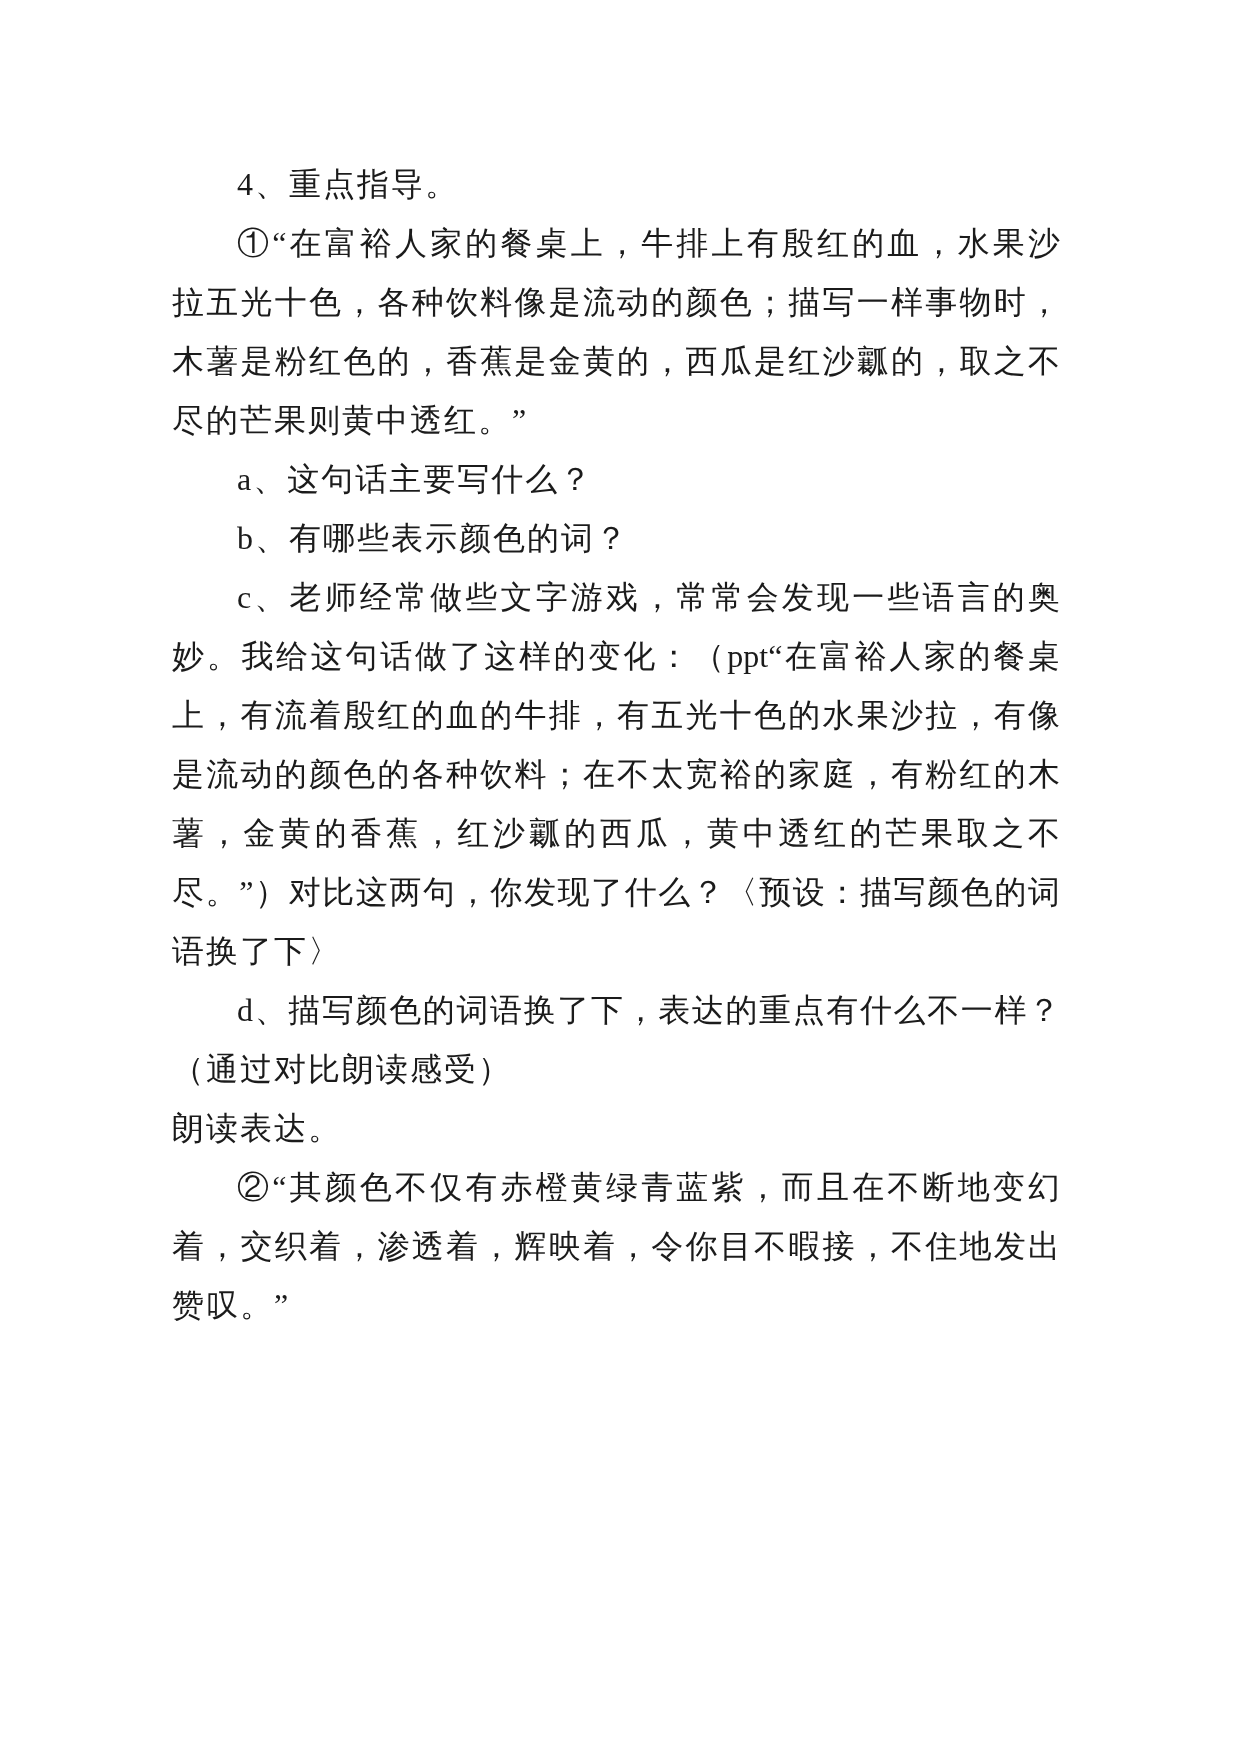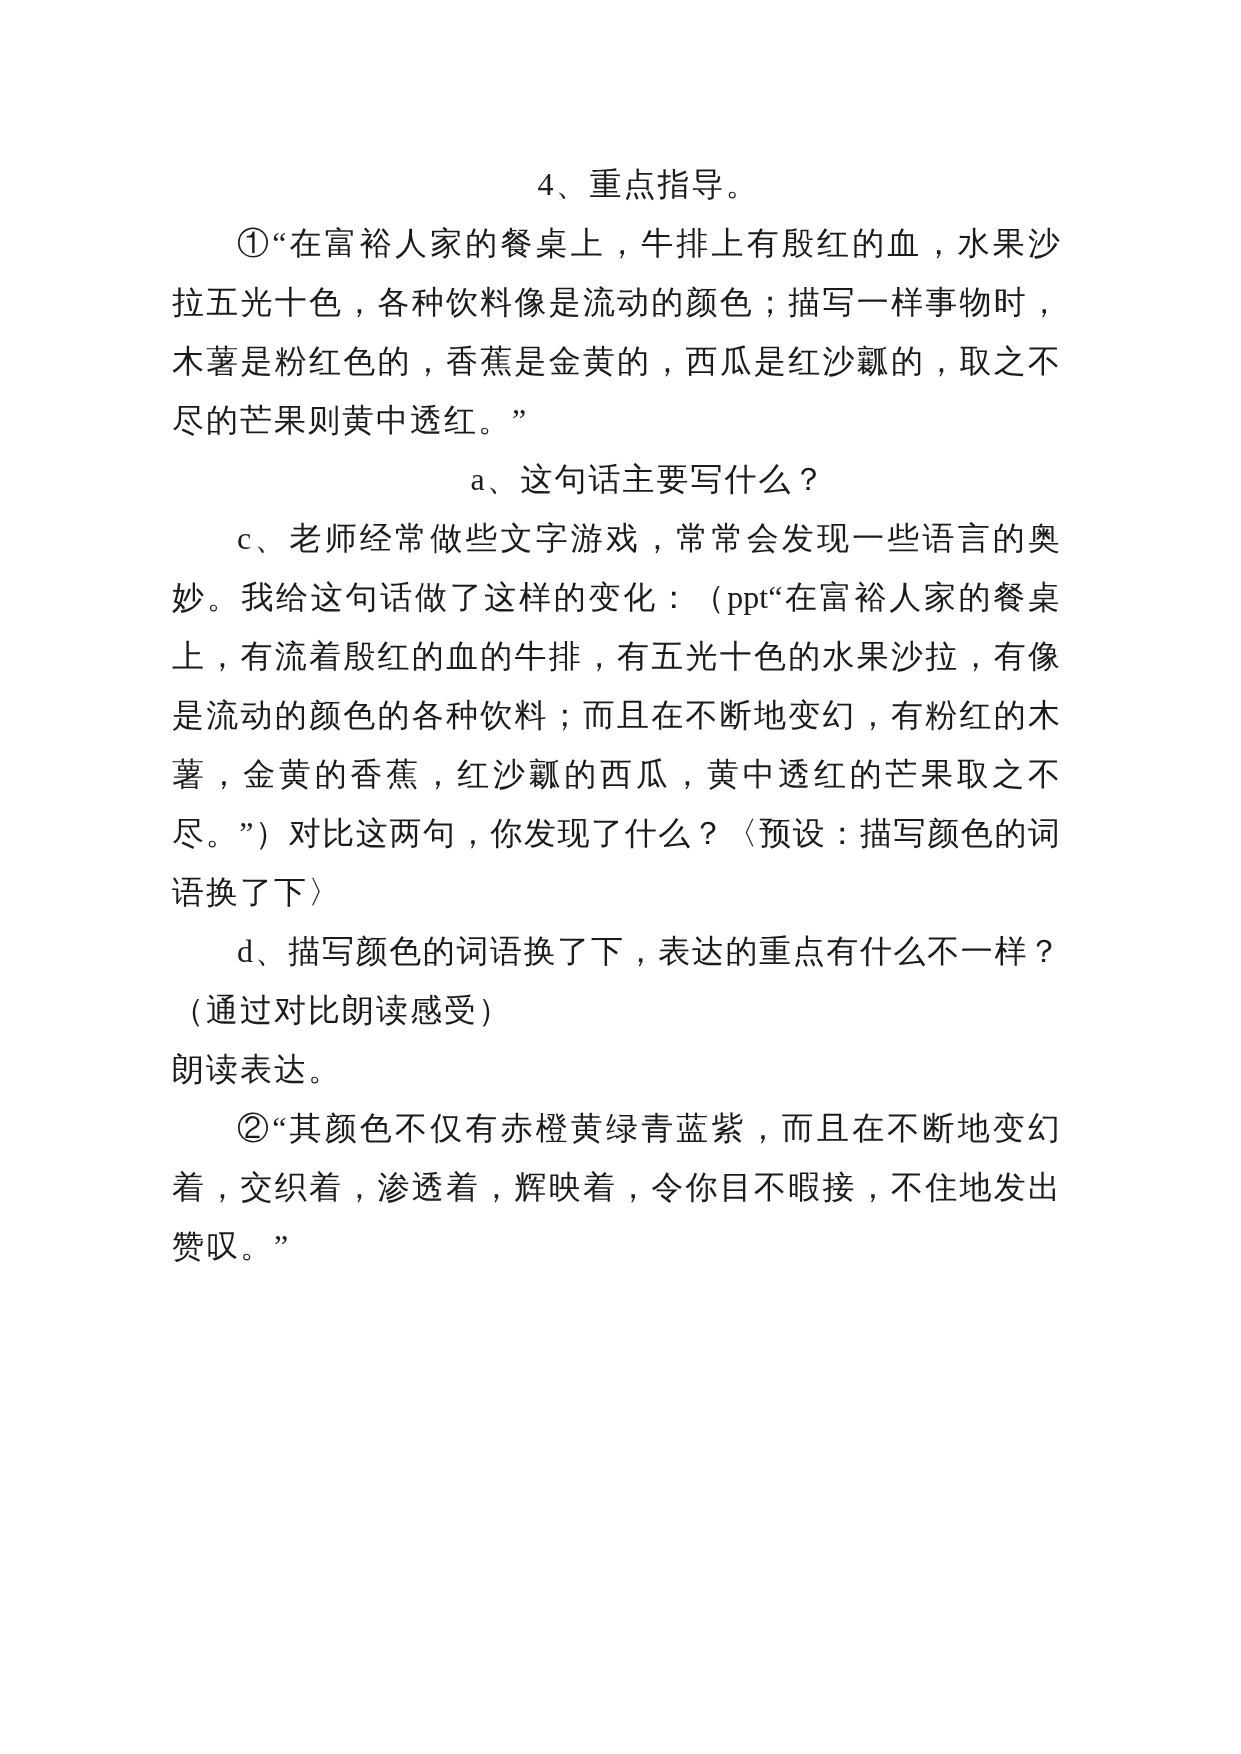--- a/index.html
+++ b/index.html
@@ -31,37 +31,37 @@
   }
   .line.fill {
     white-space: normal;
     letter-spacing: 0;
     text-align: justify;
     text-align-last: justify;
     text-justify: inter-character;
   }
   .line.indent {
     text-indent: 65px;
-    text-align: center;
   }
 </style>
 </head>
 <body style="background: rgb(255, 255, 255); color: rgb(27, 27, 27);">
 
 <div class="page" id="document-page">
     <div class="line indent">4、重点指导。</div>
     <div class="line fill indent">①“在富裕人家的餐桌上，牛排上有殷红的血，水果沙</div>
     <div class="line fill">拉五光十色，各种饮料像是流动的颜色；描写一样事物时，</div>
     <div class="line fill">木薯是粉红色的，香蕉是金黄的，西瓜是红沙瓤的，取之不</div>
     <div class="line">尽的芒果则黄中透红。”</div>
     <div class="line indent">a、这句话主要写什么？</div>
+    <div class="line indent">b、有哪些表示颜色的词？</div>
     <div class="line fill indent">c、老师经常做些文字游戏，常常会发现一些语言的奥</div>
     <div class="line fill">妙。我给这句话做了这样的变化：（ppt“在富裕人家的餐桌</div>
     <div class="line fill">上，有流着殷红的血的牛排，有五光十色的水果沙拉，有像</div>
-    <div class="line fill">是流动的颜色的各种饮料；而且在不断地变幻，有粉红的木</div>
+    <div class="line fill">是流动的颜色的各种饮料；在不太宽裕的家庭，有粉红的木</div>
     <div class="line fill">薯，金黄的香蕉，红沙瓤的西瓜，黄中透红的芒果取之不</div>
     <div class="line fill">尽。”）对比这两句，你发现了什么？〈预设：描写颜色的词</div>
     <div class="line">语换了下〉</div>
     <div class="line fill indent">d、描写颜色的词语换了下，表达的重点有什么不一样？</div>
     <div class="line">（通过对比朗读感受）</div>
     <div class="line">朗读表达。</div>
     <div class="line fill indent">②“其颜色不仅有赤橙黄绿青蓝紫，而且在不断地变幻</div>
     <div class="line fill">着，交织着，渗透着，辉映着，令你目不暇接，不住地发出</div>
     <div class="line">赞叹。”</div>
   </div>

